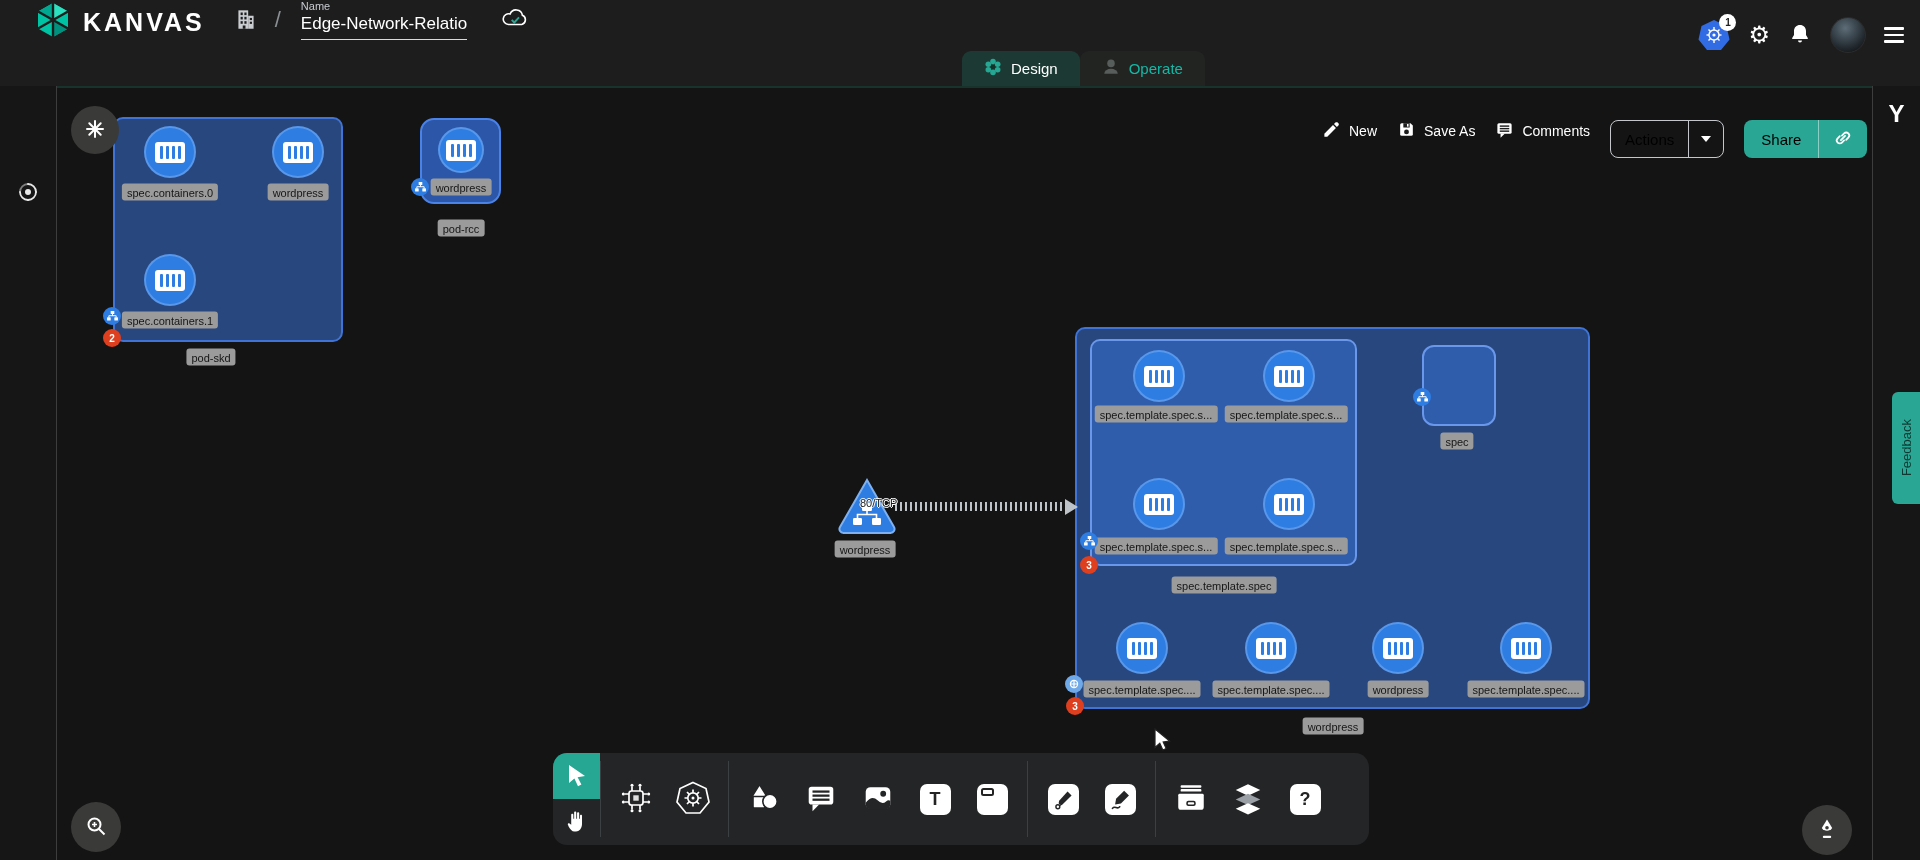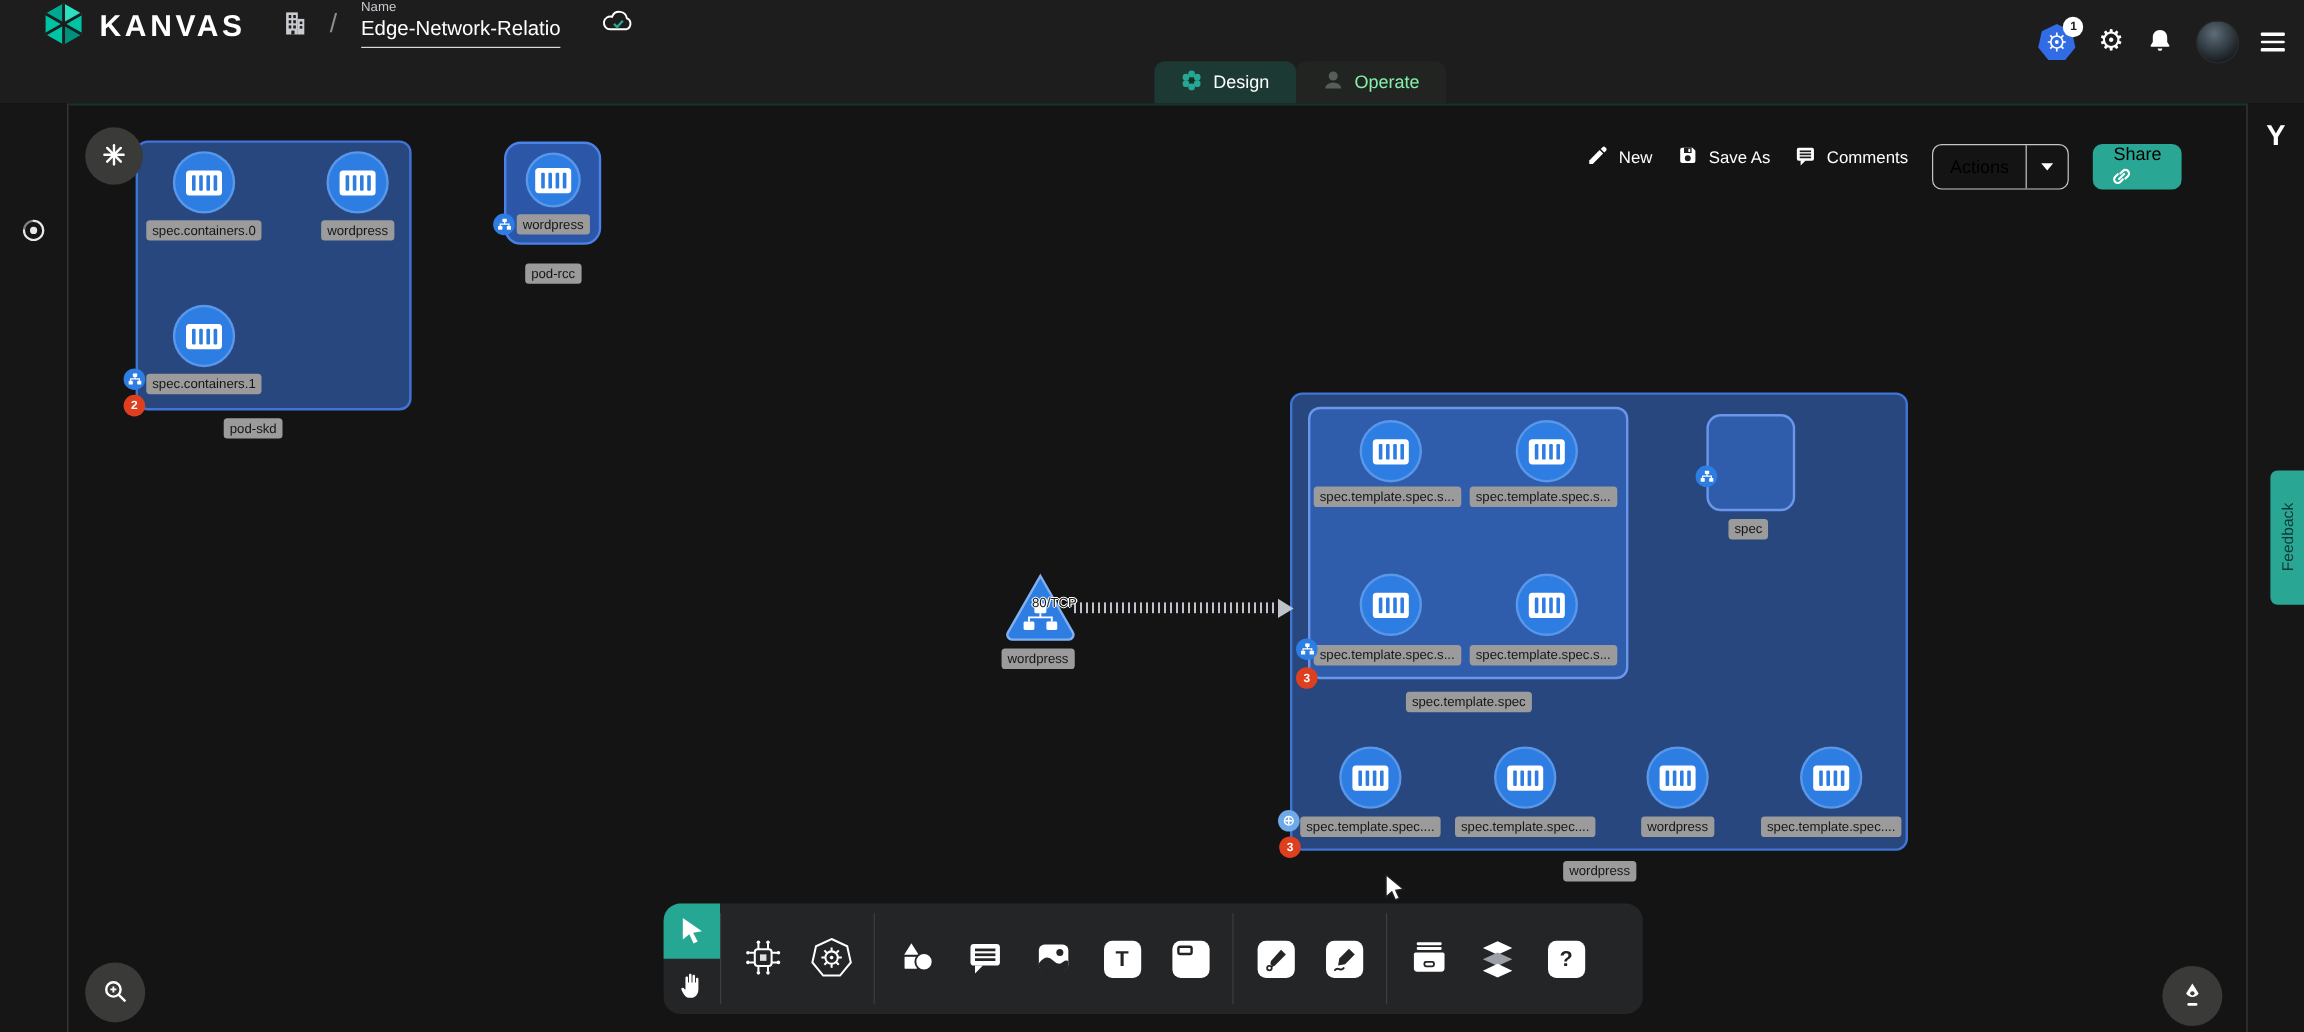--- a/index.html
+++ b/index.html
@@ -26,21 +26,21 @@
   .gear { color:#fff; font-size:24px; line-height:1; }
   .burger { display:flex; flex-direction:column; gap:4px; }
   .burger i { width:20px; height:2.4px; background:#fff; border-radius:1px; display:block; }
   .avatar { width:36px; height:36px; border-radius:50%;
     background:radial-gradient(circle at 42% 30%, #5d6d78 0%, #39444c 38%, #171c20 78%); border:1px solid #2c2c2c; }
 
   
   .tabs { position:absolute; left:962px; top:51px; display:flex; z-index:70; }
   .tab { height:35px; display:flex; align-items:center; gap:9px; padding:0 22px; border-radius:9px 9px 0 0; font-size:15px; }
   .tab.design { background:#1c3a33; color:#fff; }
-  .tab.operate { background:#222422; color:#86efac; }
+  .tab.operate { background:#222422; color:#14b8a6; }
 
   
   .canvas { position:absolute; left:57px; top:86px; width:1815px; height:774px; background:#141414;
     border-top:2px solid #17332b; z-index:1; }
 
   
   .rail { position:absolute; top:86px; width:57px; height:774px; background:#161616; z-index:55; }
   .rail.left { left:0; border-right:1px solid #3d3d3d; }
   .rail.right { left:1872px; width:48px; border-left:1px solid #3d3d3d; }
   .y-logo { position:absolute; left:50%; transform:translateX(-50%); top:14px; color:#fff; font-size:24px; font-weight:700; }
@@ -50,21 +50,21 @@
   .feedback span { writing-mode:vertical-rl; transform:rotate(180deg); color:#0e3a33; font-size:13px; }
 
   
   .action-bar { position:absolute; left:1322px; top:120px; height:38px; display:flex; align-items:flex-start; gap:20px; z-index:30; }
   .linkbtn { display:flex; align-items:center; gap:8px; color:#fff; font-size:14px; }
   .actions-btn { display:flex; align-items:stretch; border:1px solid #c3c7cb; border-radius:8px; color:#fff; height:38px; }
   .actions-btn .lbl { display:flex; align-items:center; padding:0 14px; font-size:15px; }
   .actions-btn .split { width:1px; background:#c3c7cb; }
   .actions-btn .caret-cell { display:flex; align-items:center; padding:0 12px; }
   .caret { width:0; height:0; border-left:5px solid transparent; border-right:5px solid transparent; border-top:6px solid #fff; }
-  .share-btn { display:flex; align-items:stretch; background:#2aa794; border-radius:8px; height:38px; color:#fff;flex-direction:column; }
+  .share-btn { display:flex; align-items:stretch; background:#2aa794; border-radius:8px; height:38px; color:#fff; }
   .share-btn .lbl { display:flex; align-items:center; padding:0 17px; font-size:15px; }
   .share-btn .split { width:1px; background:rgba(255,255,255,.45); }
   .share-btn .link-cell { display:flex; align-items:center; padding:0 14px; }
 
   
   .group { position:absolute; background:#27477e; border:2px solid #3f74d6; border-radius:10px; z-index:2; }
   .group.inner { background:#2f5cab; border-color:#6b97ea; z-index:3; }
   .specnode { position:absolute; background:#2f5cab; border:2px solid #6b97ea; border-radius:12px; z-index:4; }
   .podnode { position:absolute; background:#2c56a8; border:2px solid #4b82e8; border-radius:14px; z-index:3; }
 

